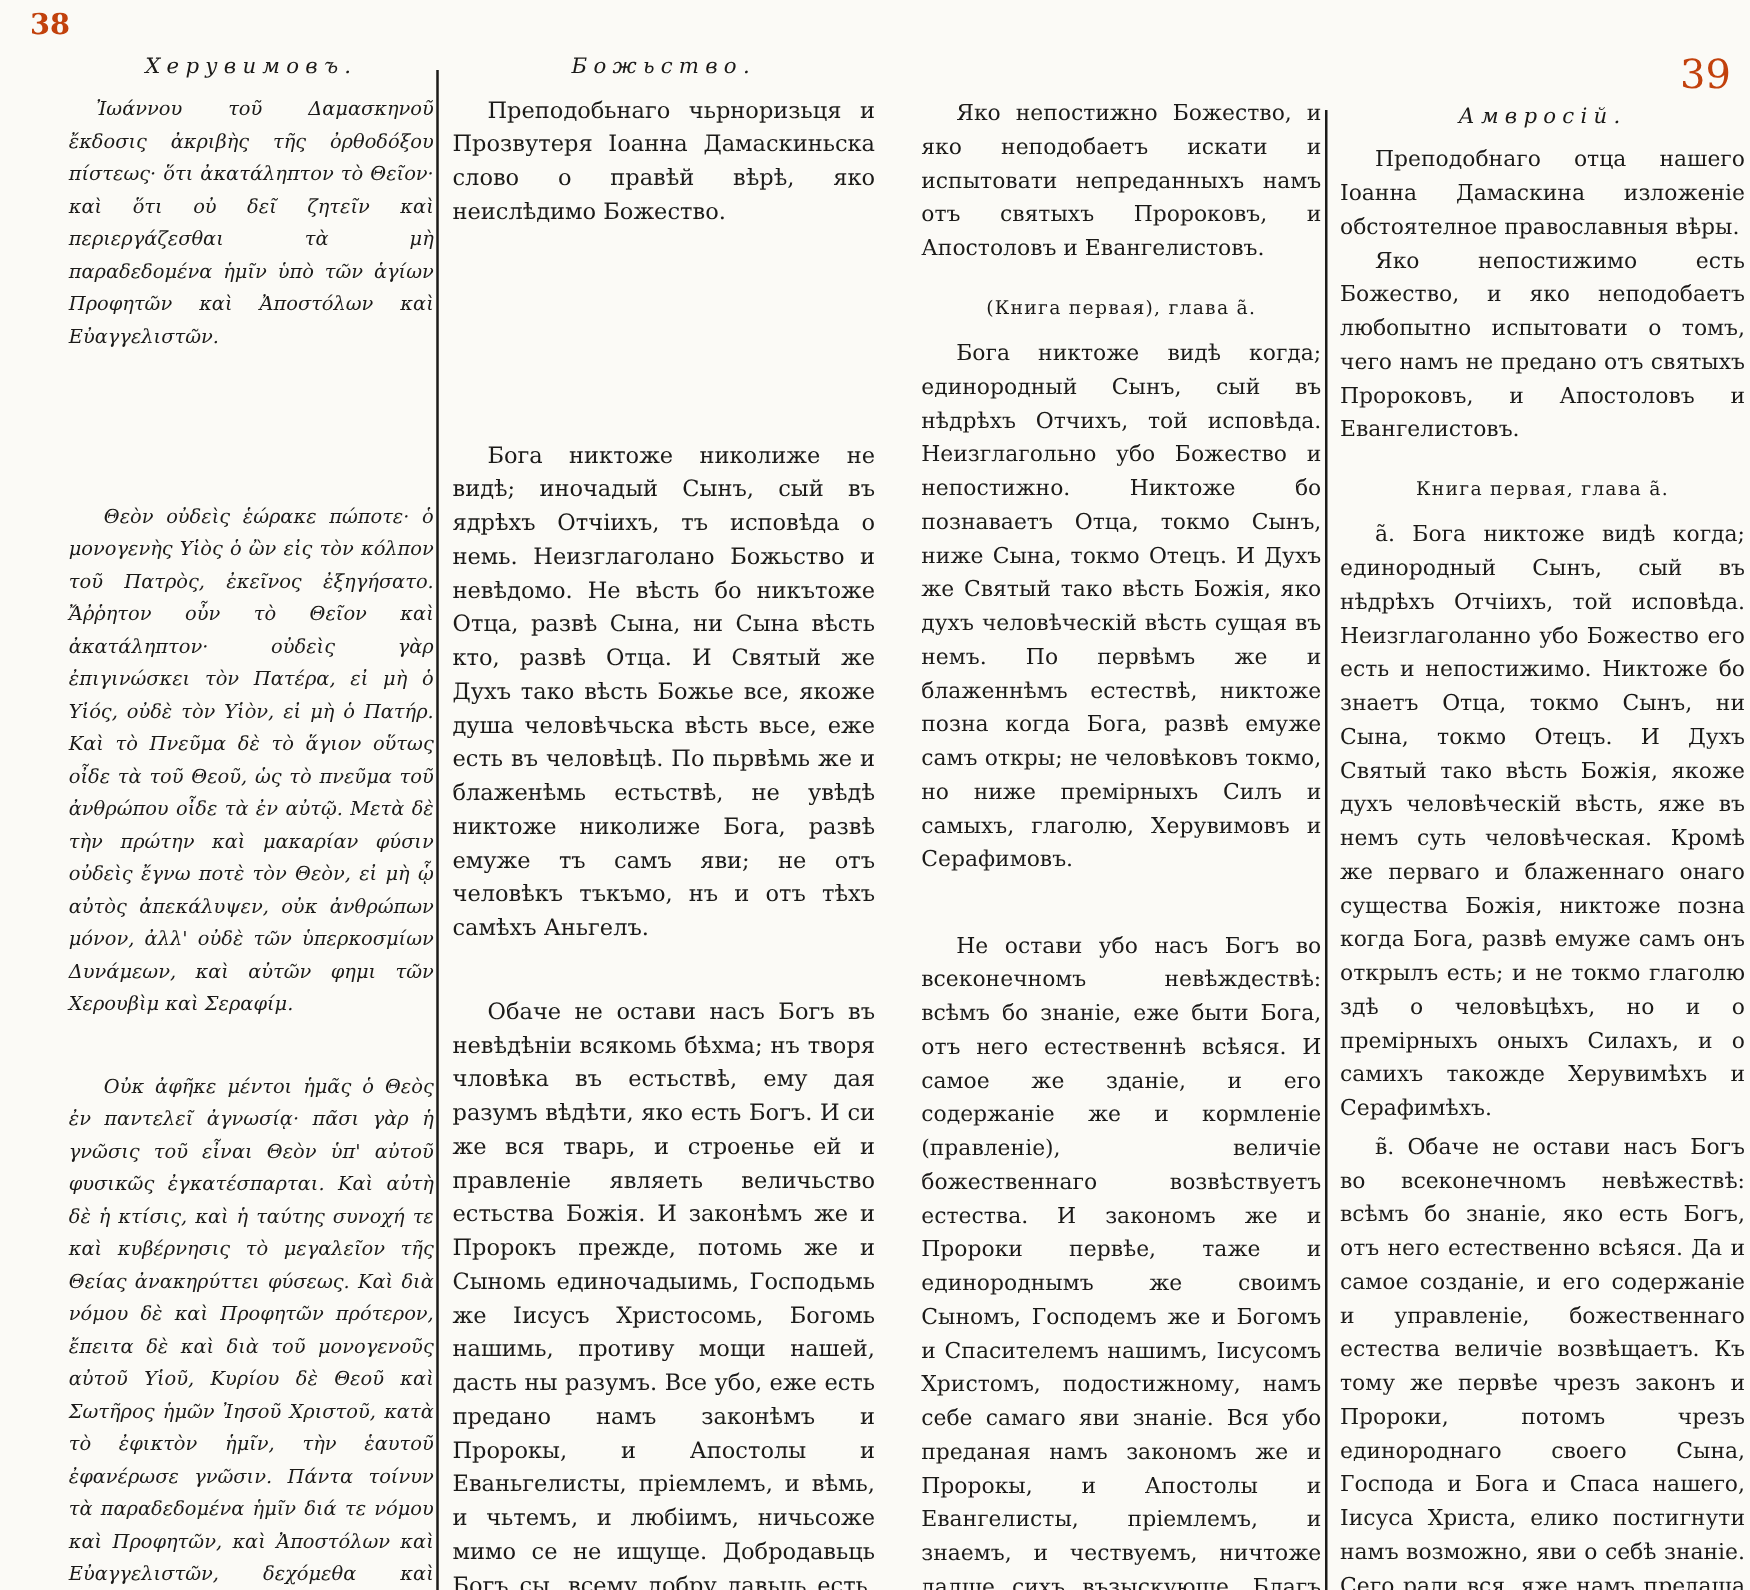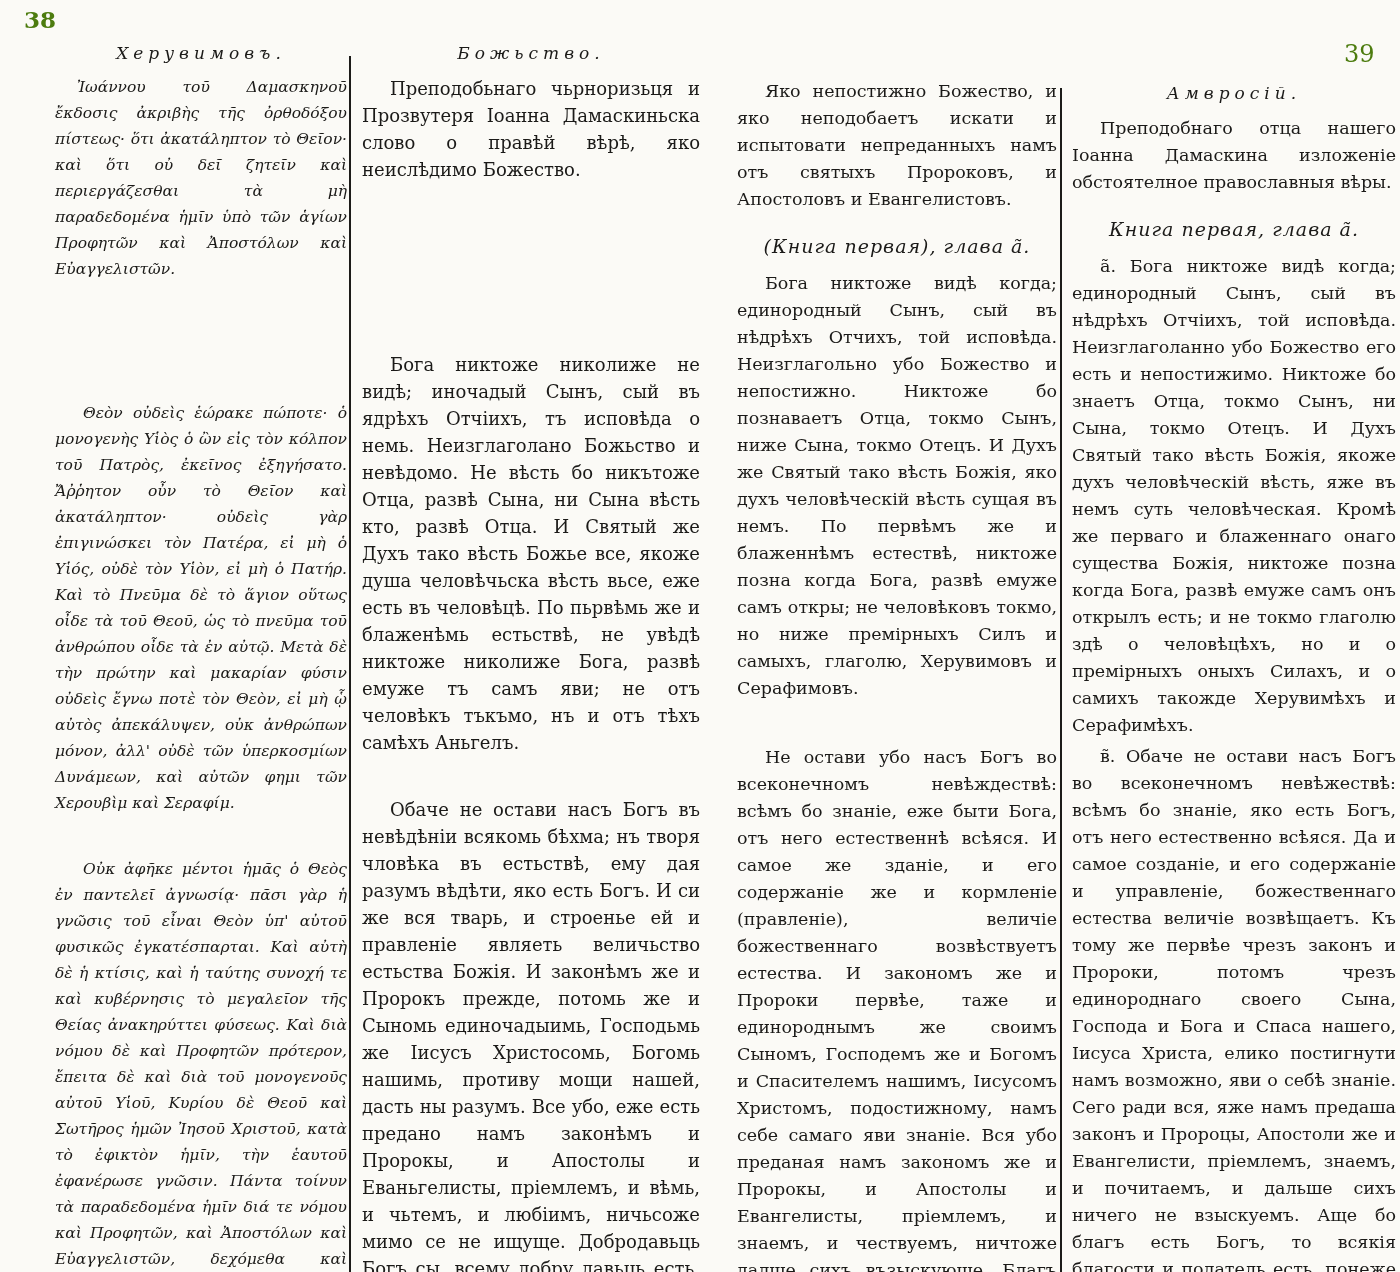--- a/index.html
+++ b/index.html
@@ -14,41 +14,40 @@
     margin: 0 auto;
     background: #fbfaf6;
     overflow: hidden;
     color: #1b1a18;
     font-family: "DejaVu Serif", "Liberation Serif", serif;
   }
   .pagenum {
     position: absolute;
     font-size: 23px;
     font-weight: bold;
-    color: #4d7c0f;
+    color: #c2410c;
   }
   #pagenum-left  { left: 24px;  top: 6px; }
-  #pagenum-right { left: 1344px; top: 40px; font-weight: normal; font-size: 24px; }
+  #pagenum-right { left: 1344px; top: 40px; font-weight: normal; font-size: 32px; }
 
   .col {
     position: absolute;
     text-align: justify;
   }
   .col-header {
     text-align: center;
     font-style: italic;
     font-size: 17px;
     letter-spacing: 5px;
     margin: 0 0 8px 0;
     white-space: nowrap;
   }
   .sub-header {
     text-align: center;
-    font-style: italic;
-    font-size: 19px;
+    font-size: 15px;
     margin: 20px 0 10px 0;
     letter-spacing: 1px;
   }
   .col p {
     margin: 0;
     text-indent: 28px;
   }
 
   #col-damaskin {
     left: 55px; top: 40px; width: 292px;
@@ -120,19 +119,20 @@
     <div class="sub-header">(Книга первая), глава а̃.</div>
     <p>Бога никтоже видѣ когда; единородный Сынъ, сый въ нѣдрѣхъ Отчихъ, той исповѣда. Неизглагольно убо Божество и непостижно. Никтоже бо познаваетъ Отца, токмо Сынъ, ниже Сына, токмо Отецъ. И Духъ же Святый тако вѣсть Божія, яко духъ человѣческій вѣсть сущая въ немъ. По первѣмъ же и блаженнѣмъ естествѣ, никтоже позна когда Бога, развѣ емуже самъ откры; не человѣковъ токмо, но ниже премірныхъ Силъ и самыхъ, глаголю, Херувимовъ и Серафимовъ.</p>
     <p class="gap-med">Не остави убо насъ Богъ во всеконечномъ невѣждествѣ: всѣмъ бо знаніе, еже быти Бога, отъ него естественнѣ всѣяся. И самое же зданіе, и его содержаніе же и кормленіе (правленіе), величіе божественнаго возвѣствуетъ естества. И закономъ же и Пророки первѣе, таже и единороднымъ же своимъ Сыномъ, Господемъ же и Богомъ и Спасителемъ нашимъ, Іисусомъ Христомъ, подостижному, намъ себе самаго яви знаніе. Вся убо преданая намъ закономъ же и Пророкы, и Апостолы и Евангелисты, пріемлемъ, и знаемъ, и чествуемъ, ничтоже далше сихъ възыскующе. Благъ бо сый Богъ, всякаго блага податель есть, не зависти, ниже страсти коей подлежащъ: далече бо Божіяго естества зависть (безстрастнаго же и единаго благаго). Яко убо вся вѣдый, и</p>
   </div>
 
   <div class="v-divider" id="divider-right-page"></div>
 
   <div class="col" id="col-amvrosij">
     <div class="col-header">Амвросій.</div>
     <p>Преподобнаго отца нашего Іоанна Дамаскина изложеніе обстоятелное православныя вѣры.</p>
+    <p>Яко непостижимо есть Божество, и яко неподобаетъ любопытно испытовати о томъ, чего намъ не предано отъ святыхъ Пророковъ, и Апостоловъ и Евангелистовъ.</p>
     <div class="sub-header">Книга первая, глава а̃.</div>
     <p>а̃. Бога никтоже видѣ когда; единородный Сынъ, сый въ нѣдрѣхъ Отчіихъ, той исповѣда. Неизглаголанно убо Божество его есть и непостижимо. Никтоже бо знаетъ Отца, токмо Сынъ, ни Сына, токмо Отецъ. И Духъ Святый тако вѣсть Божія, якоже духъ человѣческій вѣсть, яже въ немъ суть человѣческая. Кромѣ же перваго и блаженнаго онаго существа Божія, никтоже позна когда Бога, развѣ емуже самъ онъ открылъ есть; и не токмо глаголю здѣ о человѣцѣхъ, но и о премірныхъ оныхъ Силахъ, и о самихъ такожде Херувимѣхъ и Серафимѣхъ.</p>
     <p class="gap-small">в̃. Обаче не остави насъ Богъ во всеконечномъ невѣжествѣ: всѣмъ бо знаніе, яко есть Богъ, отъ него естественно всѣяся. Да и самое созданіе, и его содержаніе и управленіе, божественнаго естества величіе возвѣщаетъ. Къ тому же первѣе чрезъ законъ и Пророки, потомъ чрезъ единороднаго своего Сына, Господа и Бога и Спаса нашего, Іисуса Христа, елико постигнути намъ возможно, яви о себѣ знаніе. Сего ради вся, яже намъ предаша законъ и Пророцы, Апостоли же и Евангелисти, пріемлемъ, знаемъ, и почитаемъ, и дальше сихъ ничего не взыскуемъ. Аще бо благъ есть Богъ, то всякія благости и податель есть, понеже ни зависти, ни другой какой страсти подлежателенъ есть: далече бо отъ существа Божія зависть, поелику оное без-</p>
 
   </div>
 
 </div>
 
 </body></html>

